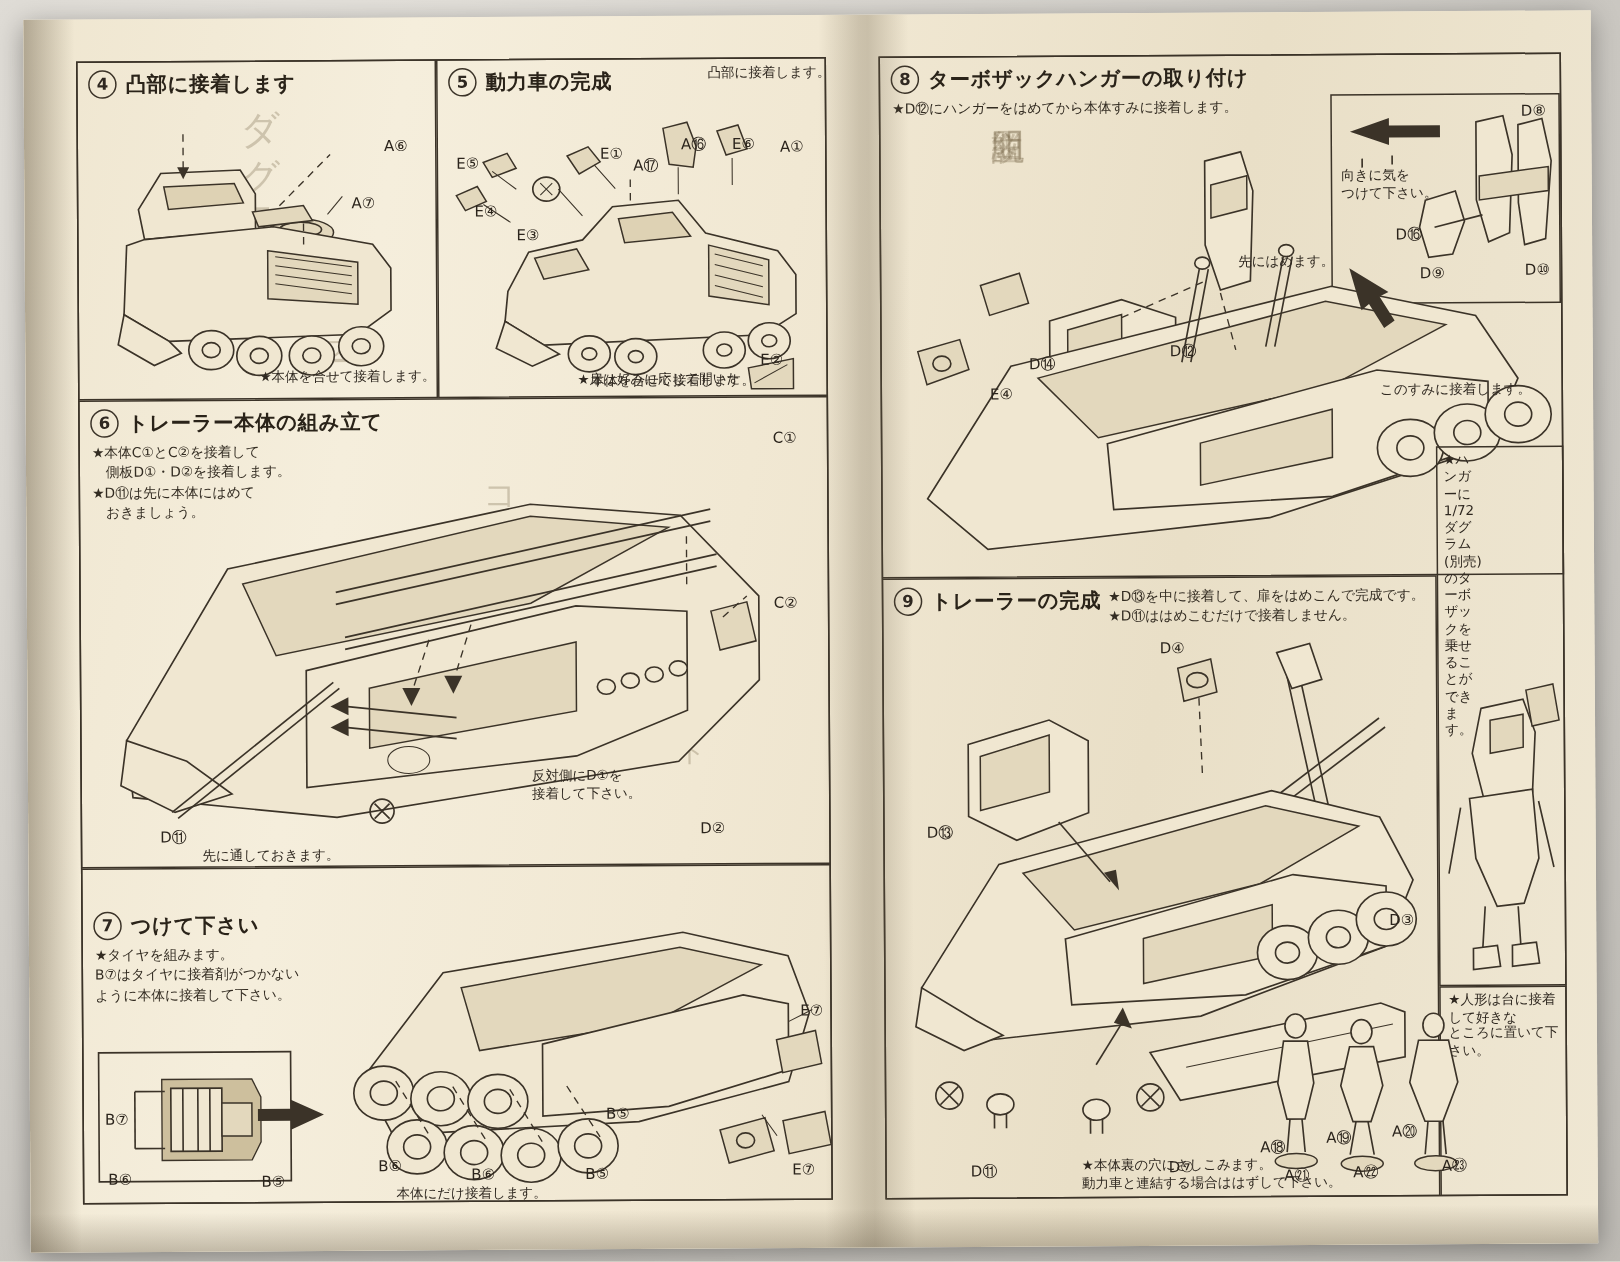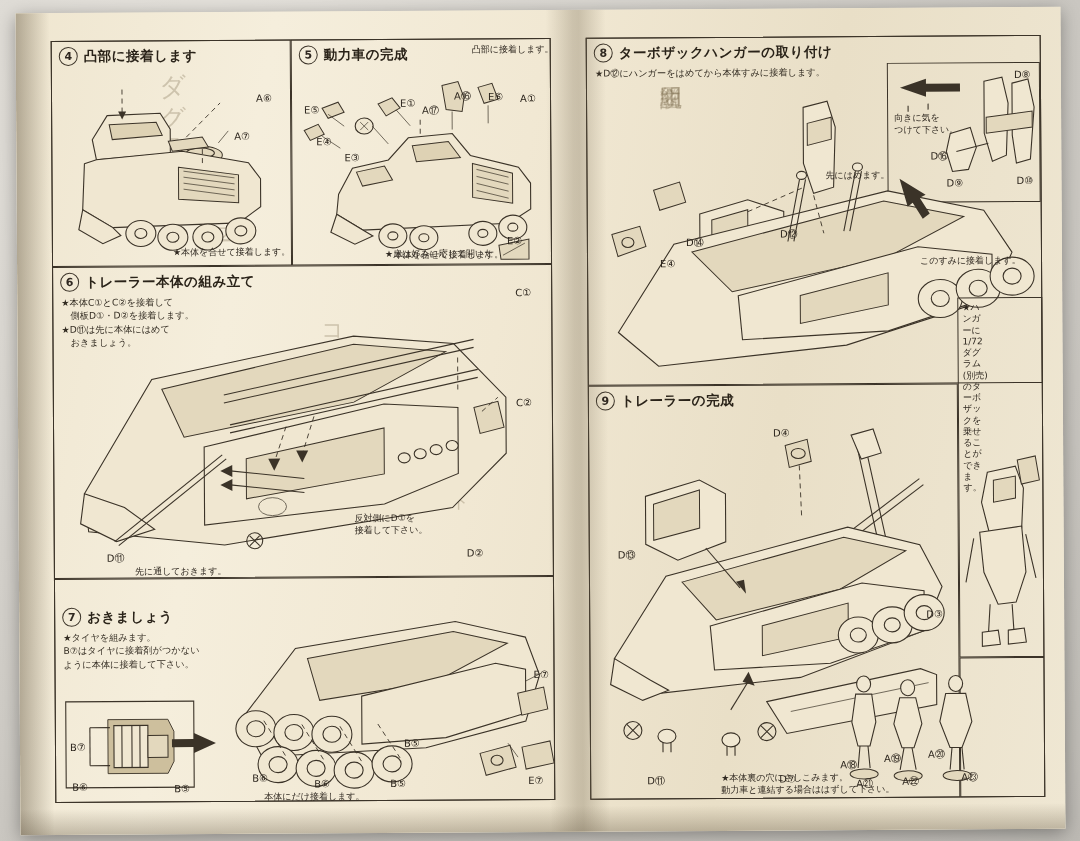--- a/index.html
+++ b/index.html
@@ -317,21 +317,21 @@
         <span class="partlbl" style="left:412px; top:282px;">D②</span>
         <span class="partlbl" style="left:52px; top:284px;">D⑪</span>
         <span class="callout" style="left:300px; top:246px;">反対側にD①を</span>
         <span class="callout" style="left:300px; top:258px;">接着して下さい。</span>
         <span class="callout" style="left:80px; top:298px;">先に通しておきます。</span>
       </div>
 
       <div class="panel" style="left:0px; top:538px; width:500px; height:224px;">
         <div class="panel-head" style="padding-top:28px;">
           <span class="step-num">7</span>
-          <span class="step-title">おきましょう</span>
+          <span class="step-title">つけて下さい</span>
         </div>
         <div class="notes">
           <div class="note-line">★タイヤを組みます。</div>
           <div class="note-line">B⑦はタイヤに接着剤がつかない</div>
           <div class="note-line">ように本体に接着して下さい。</div>
         </div>
         <svg width="498" height="222" viewBox="0 0 498 222" style="position:absolute;left:0;top:0;">
 
           <rect x="10" y="122" width="128" height="86" class="ln" fill="none"></rect>
           <path class="hatch" d="M52 140 L112 140 L118 152 L118 182 L112 194 L52 194 Z"></path>
@@ -455,20 +455,24 @@
         <span class="partlbl" style="left:98px; top:198px;">D⑭</span>
         <span class="callout" style="left:238px; top:132px;">先にはめます。</span>
         <span class="callout" style="left:332px; top:218px;">このすみに接着します。</span>
       </div>
 
       <div class="panel" style="left:0px; top:348px; width:370px; height:414px;">
         <div class="panel-head">
           <span class="step-num">9</span>
           <span class="step-title">トレーラーの完成</span>
         </div>
+        <div class="notes" style="position:absolute; left:150px; top:6px; padding:0;">
+          <div class="note-line">★D⑬を中に接着して、扉をはめこんで完成です。</div>
+          <div class="note-line">★D⑪ははめこむだけで接着しません。</div>
+        </div>
         <svg width="368" height="370" viewBox="0 0 368 370" style="position:absolute;left:0;top:34px;">
 
           <path class="fillsh" d="M196 26 L218 20 L222 42 L200 48 Z"></path>
           <ellipse cx="209" cy="34" rx="7" ry="5" class="ln"></ellipse>
 
           <path class="ln" d="M268 28 L290 130 M276 26 L298 128"></path>
           <path class="fillbody" d="M262 16 L284 10 L292 34 L272 40 Z"></path>
           <path class="ln" d="M250 120 L330 60"></path>
           <path class="ln" d="M254 126 L334 66"></path>
 
@@ -534,20 +538,24 @@
           <path class="fillbody" d="M20 100 L62 94 L66 140 L56 170 L38 172 L24 140 Z"></path>
           <path class="ln" d="M30 172 L28 204 M52 172 L54 204"></path>
           <path class="fillbody" d="M22 200 L38 198 L40 212 L22 214 Z"></path>
           <path class="fillbody" d="M48 198 L64 196 L66 210 L48 212 Z"></path>
           <path class="ln" d="M14 106 L6 150 M66 102 L76 146"></path>
           <path class="fillsh" d="M58 28 L76 24 L80 48 L62 52 Z"></path>
         </svg>
       </div>
 
       <div class="panel" style="left:370px; top:622px; width:85px; height:140px;"></div>
+      <div style="position:absolute; left:372px; top:624px; width:83px; height:138px;">
+        <span class="callout wrap" style="left:4px; top:2px; width:76px; white-space:normal;">★人形は台に接着して好きな</span>
+        <span class="callout wrap" style="left:4px; top:24px; width:76px; white-space:normal;">ところに置いて下さい。</span>
+      </div>
       <svg width="190" height="130" viewBox="0 0 190 130" style="position:absolute; left:250px; top:632px;">
         <g>
           <ellipse cx="24" cy="16" rx="7" ry="8" class="fillbody"></ellipse>
           <path class="fillbody" d="M16 26 L32 26 L36 54 L30 78 L18 78 L12 54 Z"></path>
           <path class="ln" d="M20 78 L18 100 M28 78 L30 100"></path>
           <ellipse cx="24" cy="106" rx="14" ry="5" class="fillsh"></ellipse>
         </g>
         <g transform="translate(44,4)">
           <ellipse cx="24" cy="16" rx="7" ry="8" class="fillbody"></ellipse>
           <path class="fillbody" d="M16 26 L32 26 L38 52 L30 76 L18 76 L10 52 Z"></path>

